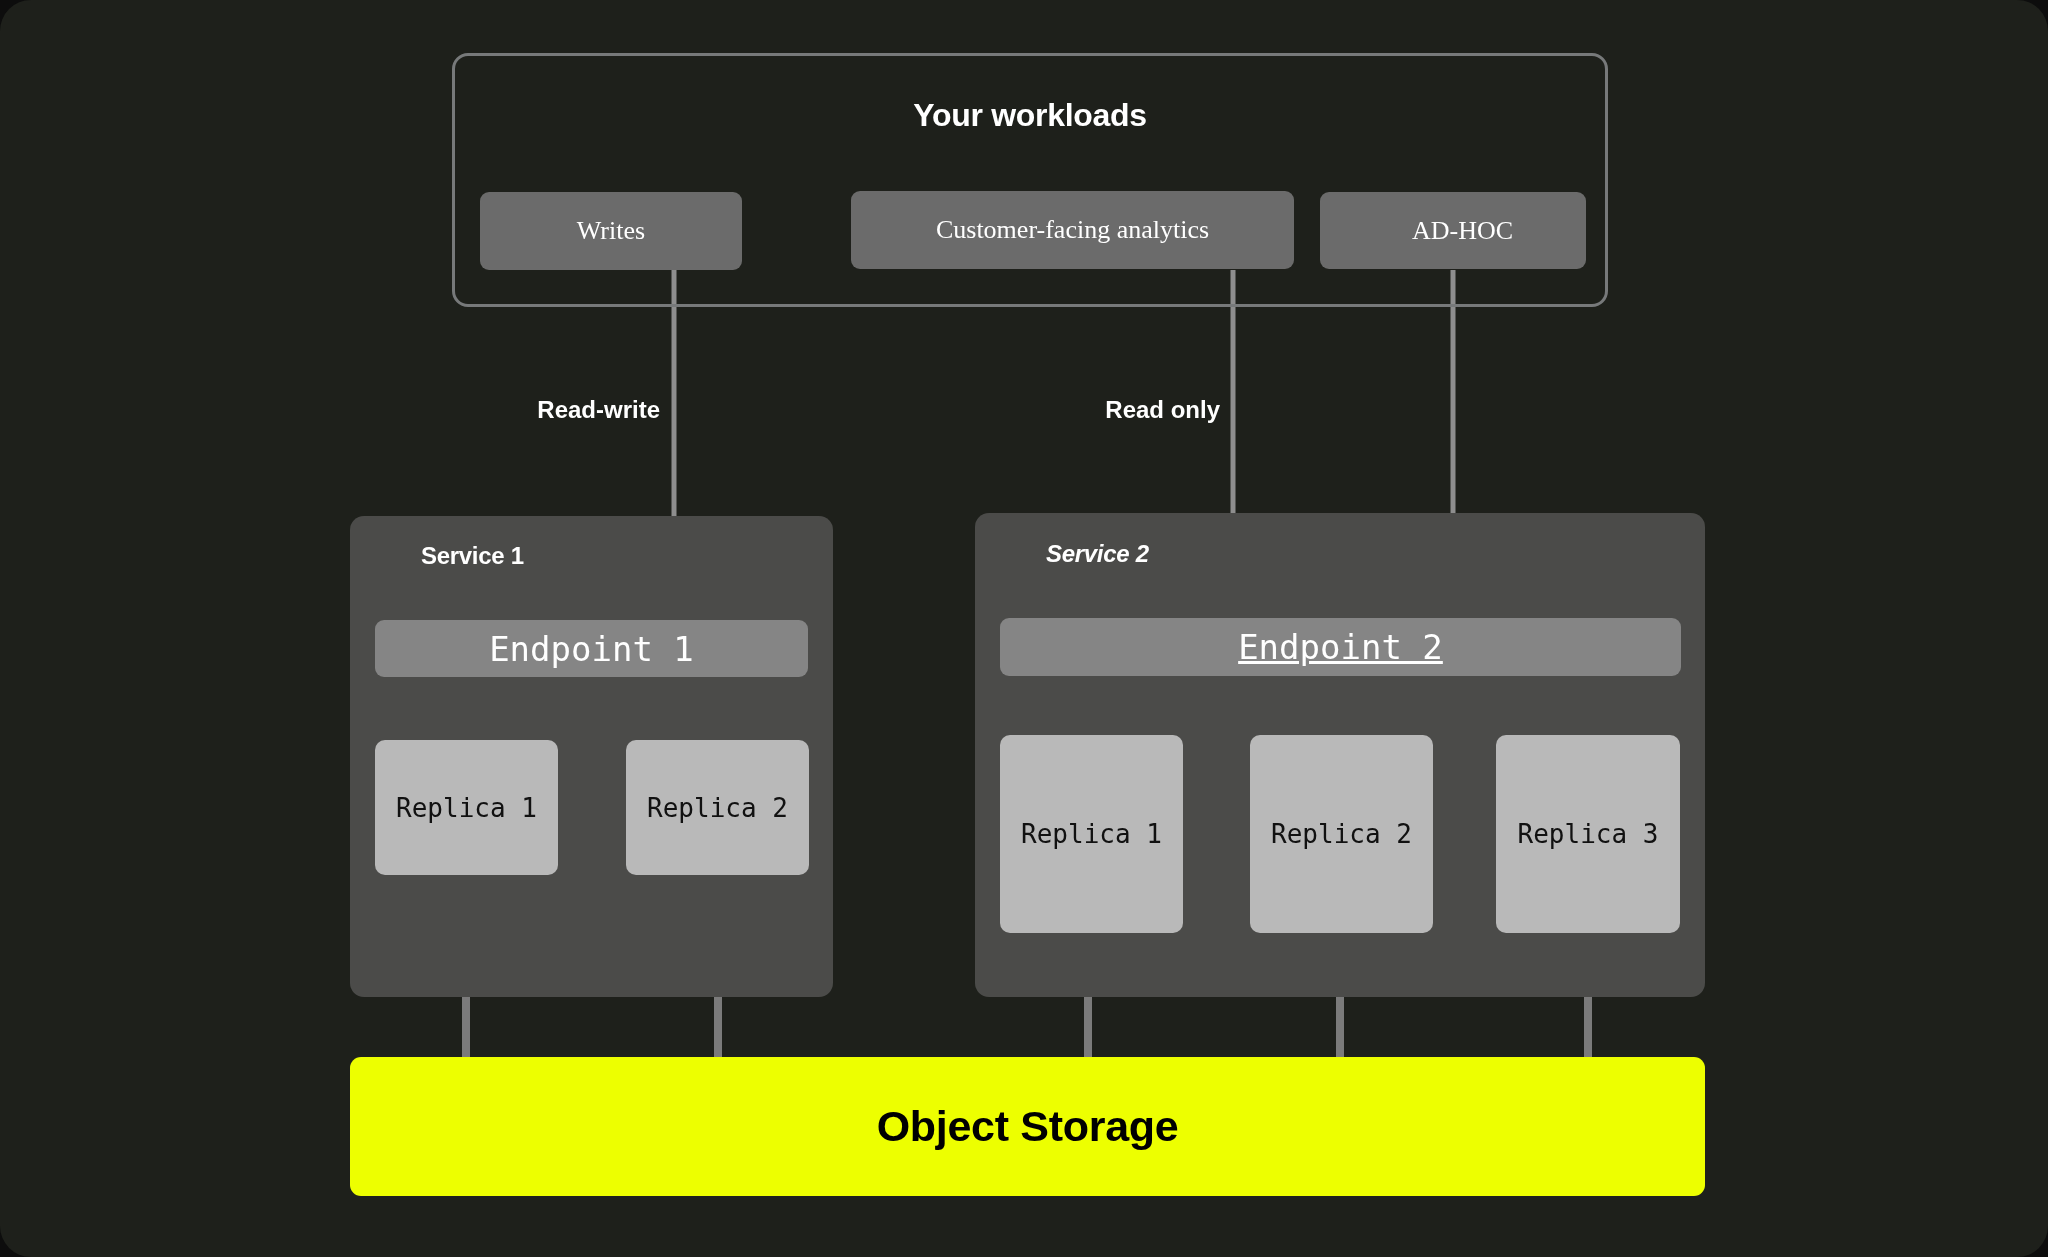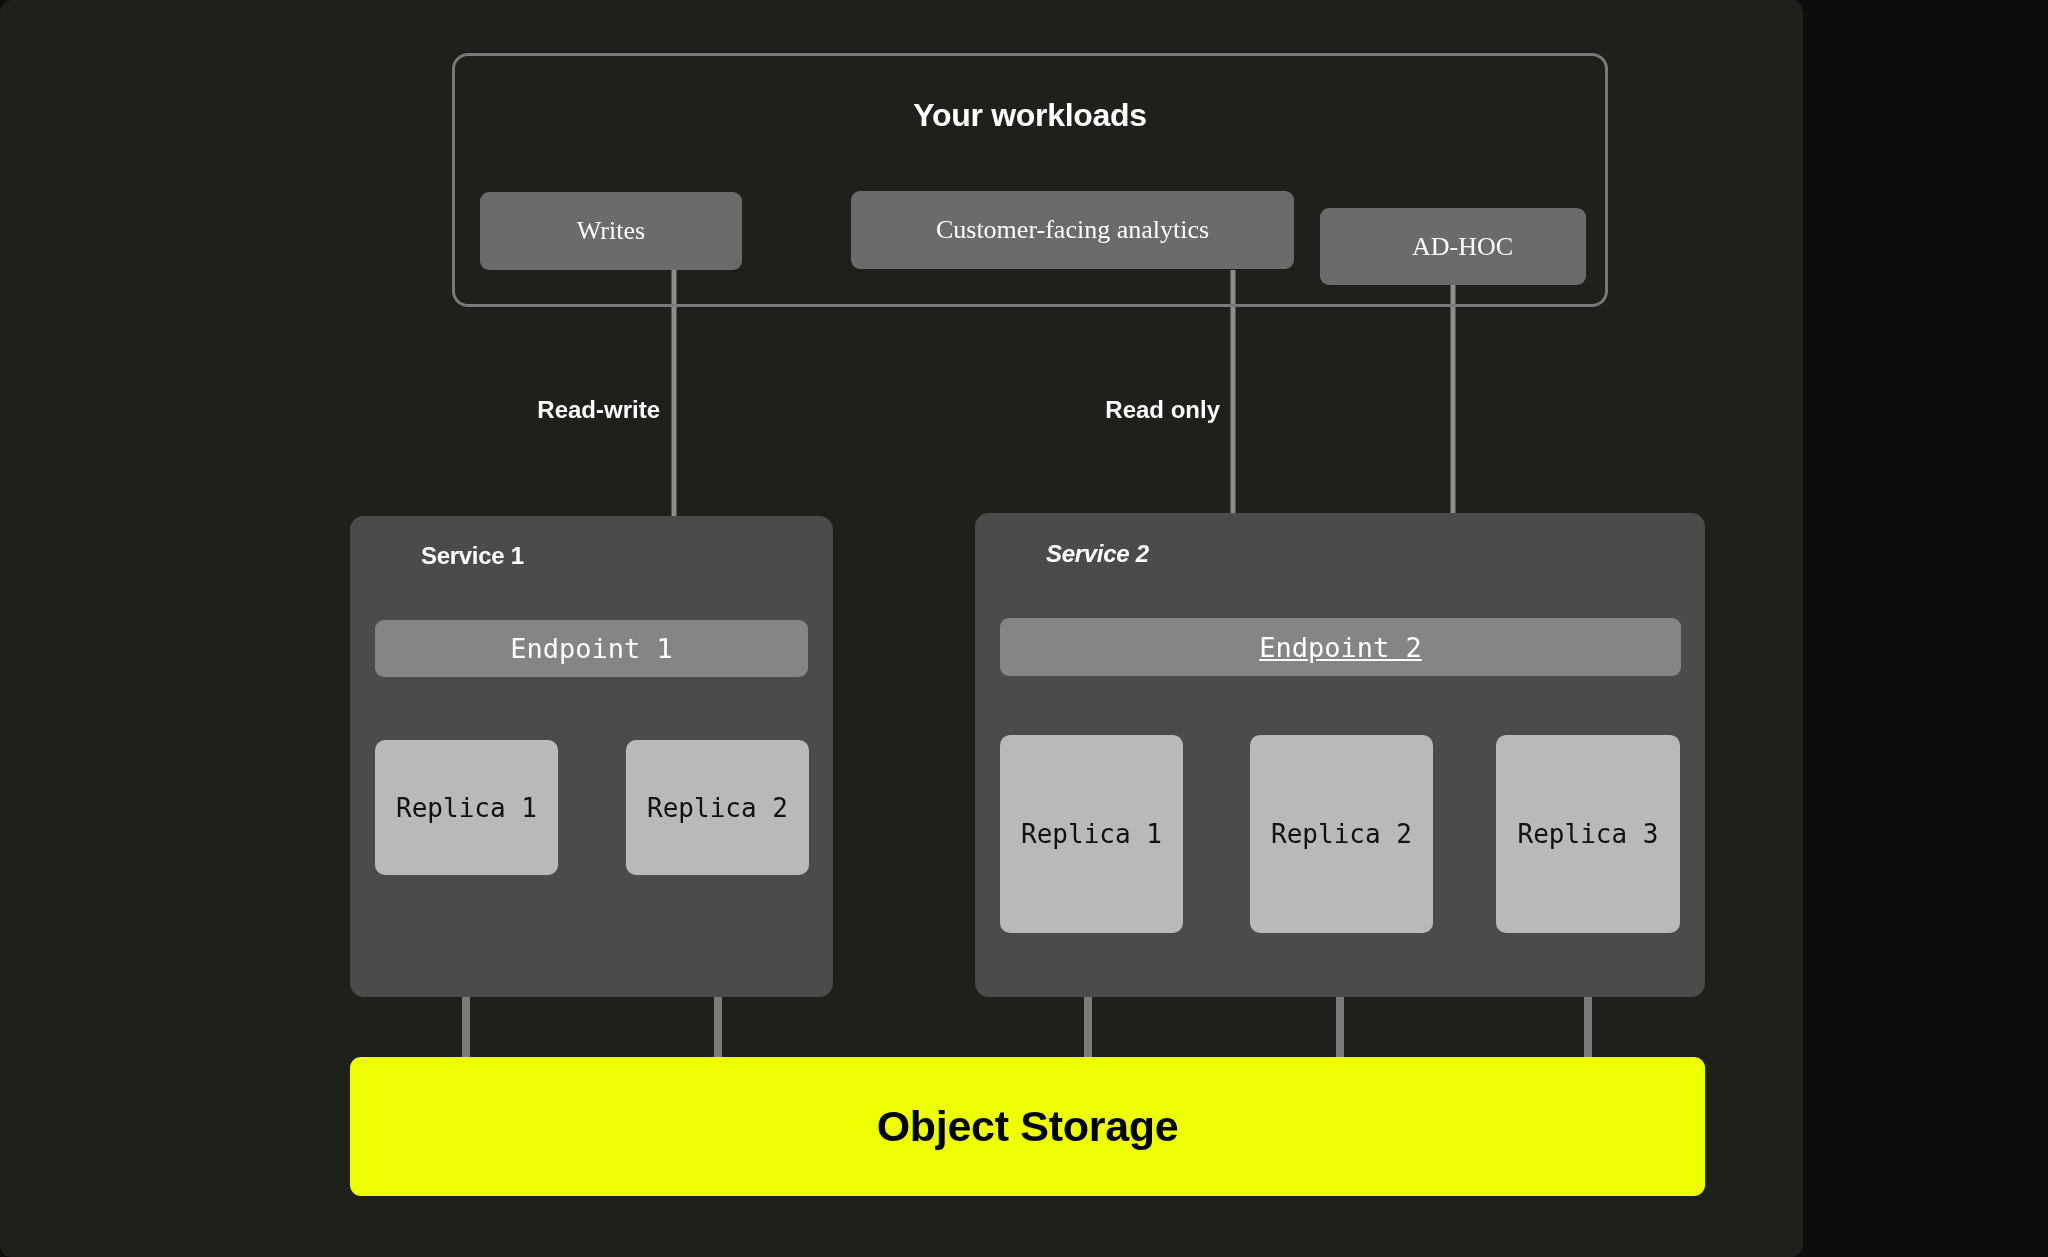--- a/index.html
+++ b/index.html
@@ -9,24 +9,24 @@
   }
   body {
     width: 2048px;
     height: 1257px;
     overflow: hidden;
     font-family: "Liberation Sans", sans-serif;
   }
 
   #canvas {
     position: relative;
-    width: 1803px;
+    width: 2048px;
     height: 1257px;
     background: #1e201b;
-    border-radius: 12px;
+    border-radius: 31px;
     overflow: hidden;
   }
 
   
   .wires {
     position: absolute;
     left: 0; top: 0;
     width: 2048px; height: 1257px;
     pointer-events: none;
     z-index: 1;
@@ -64,21 +64,21 @@
     font-family: Liberation Serif, serif;
     font-size: 26px;
     display: flex;
     align-items: center;
     justify-content: center;
     box-sizing: border-box;
     z-index: 4;
   }
   #chip-writes   { left: 480px;  top: 192px; width: 262px; height: 78px; }
   #chip-analytics{ left: 851px;  top: 191px; width: 443px; height: 78px; }
-  #chip-adhoc    { left: 1320px; top: 208px; width: 266px; height: 77px; padding-left: 19px; }
+  #chip-adhoc    { left: 1320px; top: 192px; width: 266px; height: 77px; padding-left: 19px; }
 
   
   .flow-label {
     position: absolute;
     color: #ffffff;
     font-size: 24px;
     font-weight: bold;
     white-space: nowrap;
     z-index: 4;
   }
@@ -106,21 +106,21 @@
   }
   #service-1 .service-title { top: 26px; }
   #service-2 .service-title { top: 27px; font-style: italic; }
 
   .endpoint-bar {
     position: absolute;
     background: #858585;
     border-radius: 9px;
     color: #ffffff;
     font-family: "DejaVu Sans Mono", "Liberation Mono", monospace;
-    font-size: 27px;
+    font-size: 34px;
     display: flex;
     align-items: center;
     justify-content: center;
     z-index: 4;
   }
   #endpoint-1 { left: 375px;  top: 620px; width: 433px; height: 57px; }
   #endpoint-2 { left: 1000px; top: 618px; width: 681px; height: 58px; text-decoration: underline; }
 
   .replica-box {
     position: absolute;

